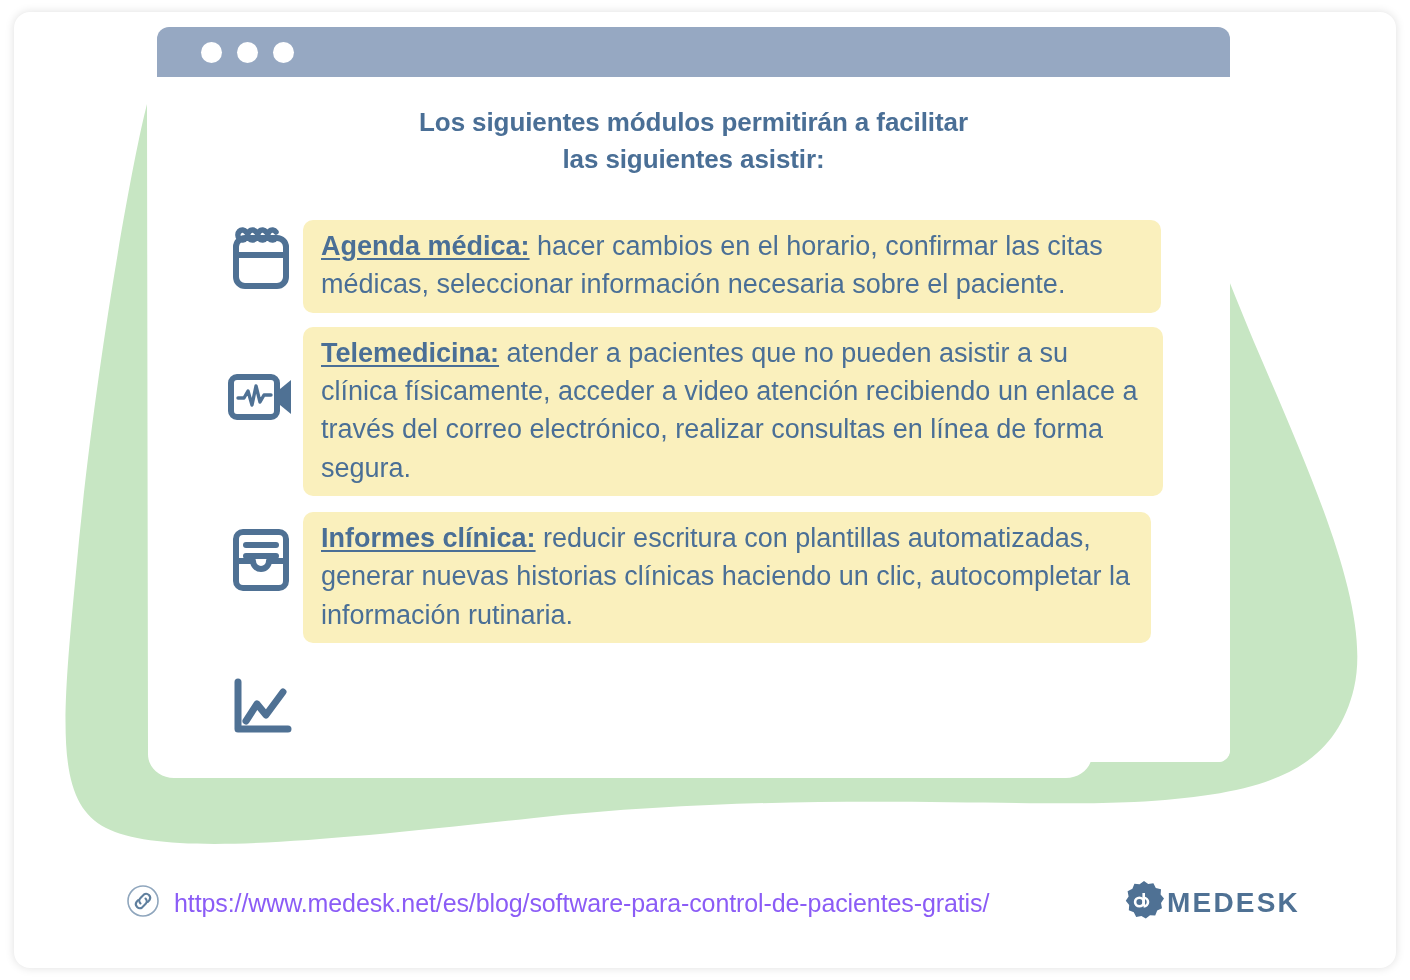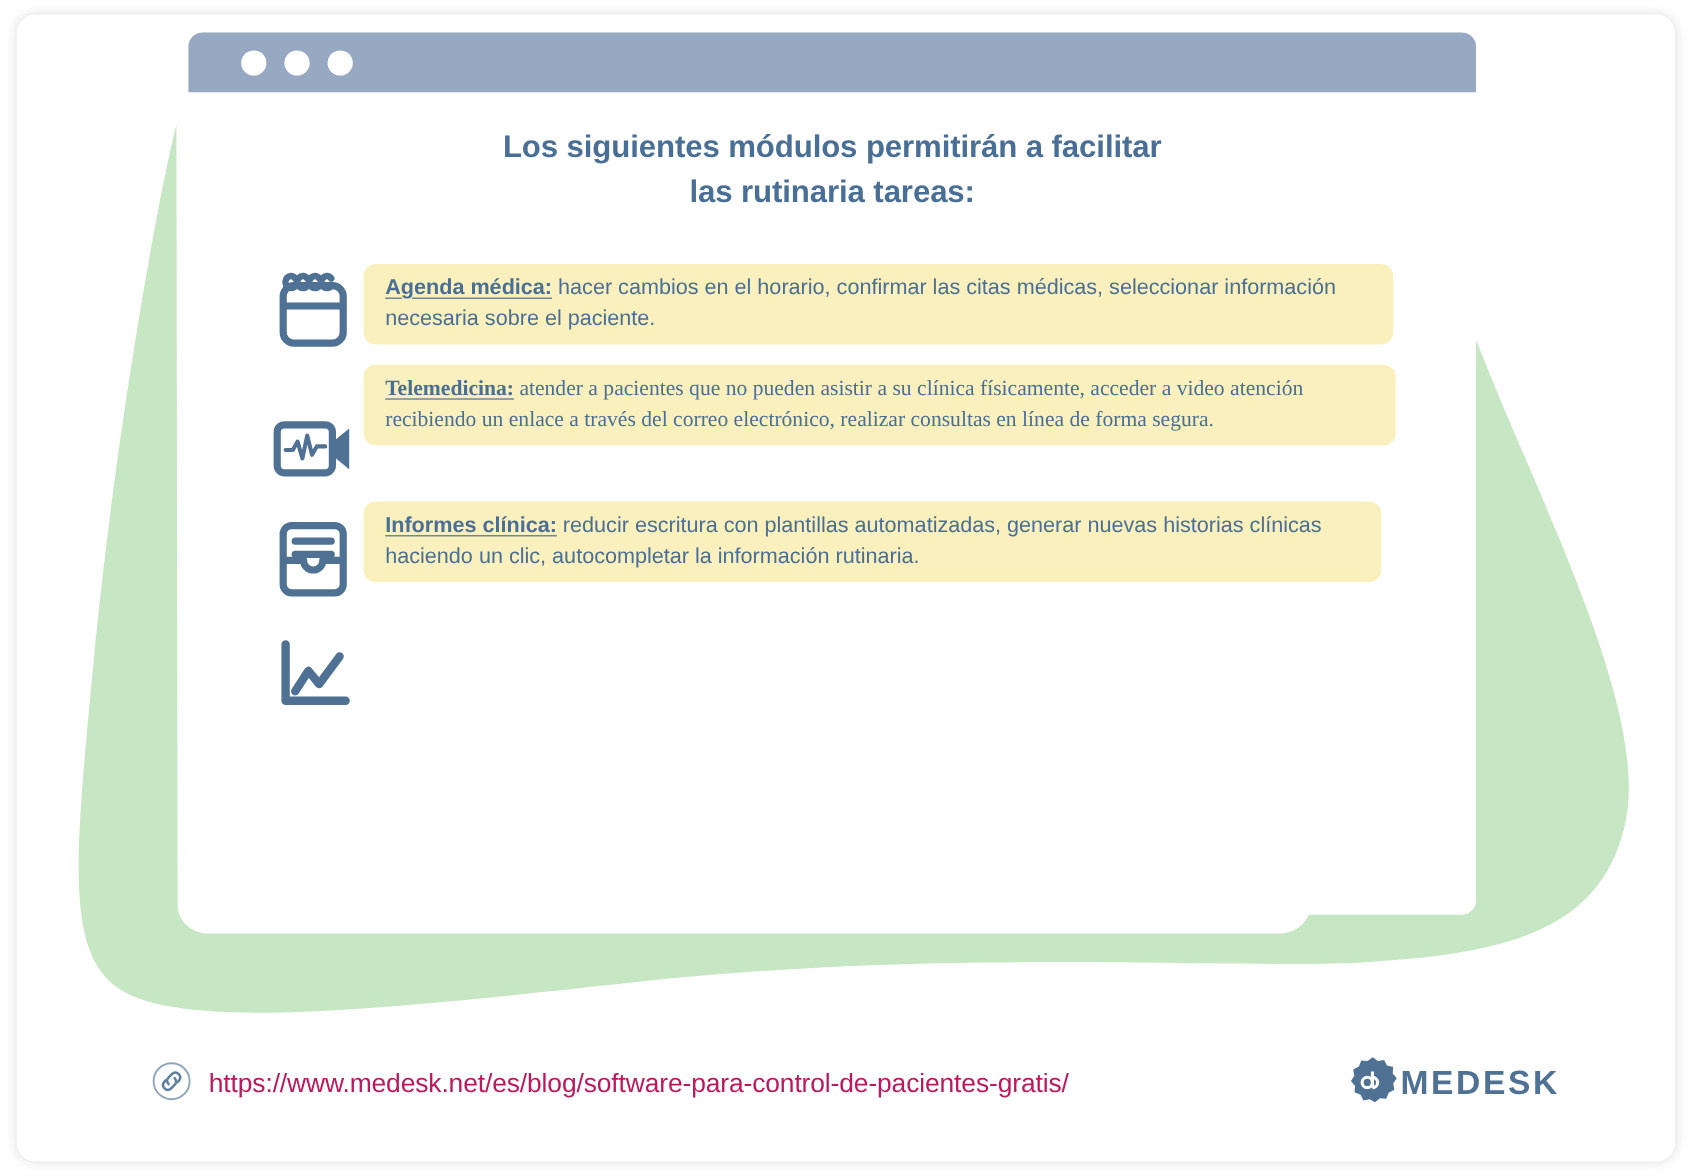--- a/index.html
+++ b/index.html
@@ -109,33 +109,33 @@
     display: flex;
     justify-content: center;
     padding-top: 4px;
   }
   .feature-text {
     background: #faf0bd;
     border-radius: 10px;
     padding: 7px 18px 9px 18px;
     box-sizing: border-box;
     color: #4a6f96;
-    font-size: 18px;
+    font-size: 27px;
     line-height: 1.42;
     max-width: 860px;
   }
   .feature-text .term {
     font-weight: bold;
     text-decoration: underline;
     text-underline-offset: 3px;
   }
 
   
   .row-agenda .feature-text      { width: 858px; }
-  .row-telemedicina .feature-text{ width: 968px; font-family: Liberation Serif, serif; }
+  .row-telemedicina .feature-text{ width: 968px; }
   .row-historia .feature-text    { width: 848px; }
   .row-informes .feature-text    { width: 845px; }
 
   .row-telemedicina { margin-bottom: 16px; }
   .row-historia     { margin-bottom: 16px; }
   .row-telemedicina .feature-icon { padding-top: 42px; }
   .row-historia .feature-icon     { padding-top: 16px; }
   .row-informes .feature-icon     { padding-top: 18px; }
 
   
@@ -150,22 +150,22 @@
     justify-content: space-between;
     padding: 0 96px 0 112px;
     box-sizing: border-box;
   }
   .source {
     display: flex;
     align-items: center;
     gap: 14px;
   }
   .source-url {
-    color: #be185d;
-    font-size: 22px;
+    color: #8b5cf6;
+    font-size: 25px;
     letter-spacing: -0.1px;
   }
   .brand {
     display: flex;
     align-items: center;
     gap: 2px;
   }
   .brand-name {
     color: #4f7194;
     font-size: 28px;
@@ -200,21 +200,21 @@
     <div class="browser-bar">
       <span class="dot"></span>
       <span class="dot"></span>
       <span class="dot"></span>
     </div>
 
     <div class="browser-body">
 
       <h1 class="headline">
         <span>Los siguientes módulos permitirán a facilitar</span>
-        <span class="line2">las rutinaria tareas:</span>
+        <span class="line2">las siguientes asistir:</span>
       </h1>
 
       <div class="features">
 
         <div class="feature-row row-agenda">
           <div class="feature-icon">
             <svg width="62" height="66" viewBox="0 0 62 66" aria-hidden="true">
               <g fill="none" stroke="#4f7194" stroke-width="6">
                 <rect x="6" y="14" width="50" height="48" rx="9"></rect>
                 <line x1="6" y1="31" x2="56" y2="31" stroke-width="6"></line>

